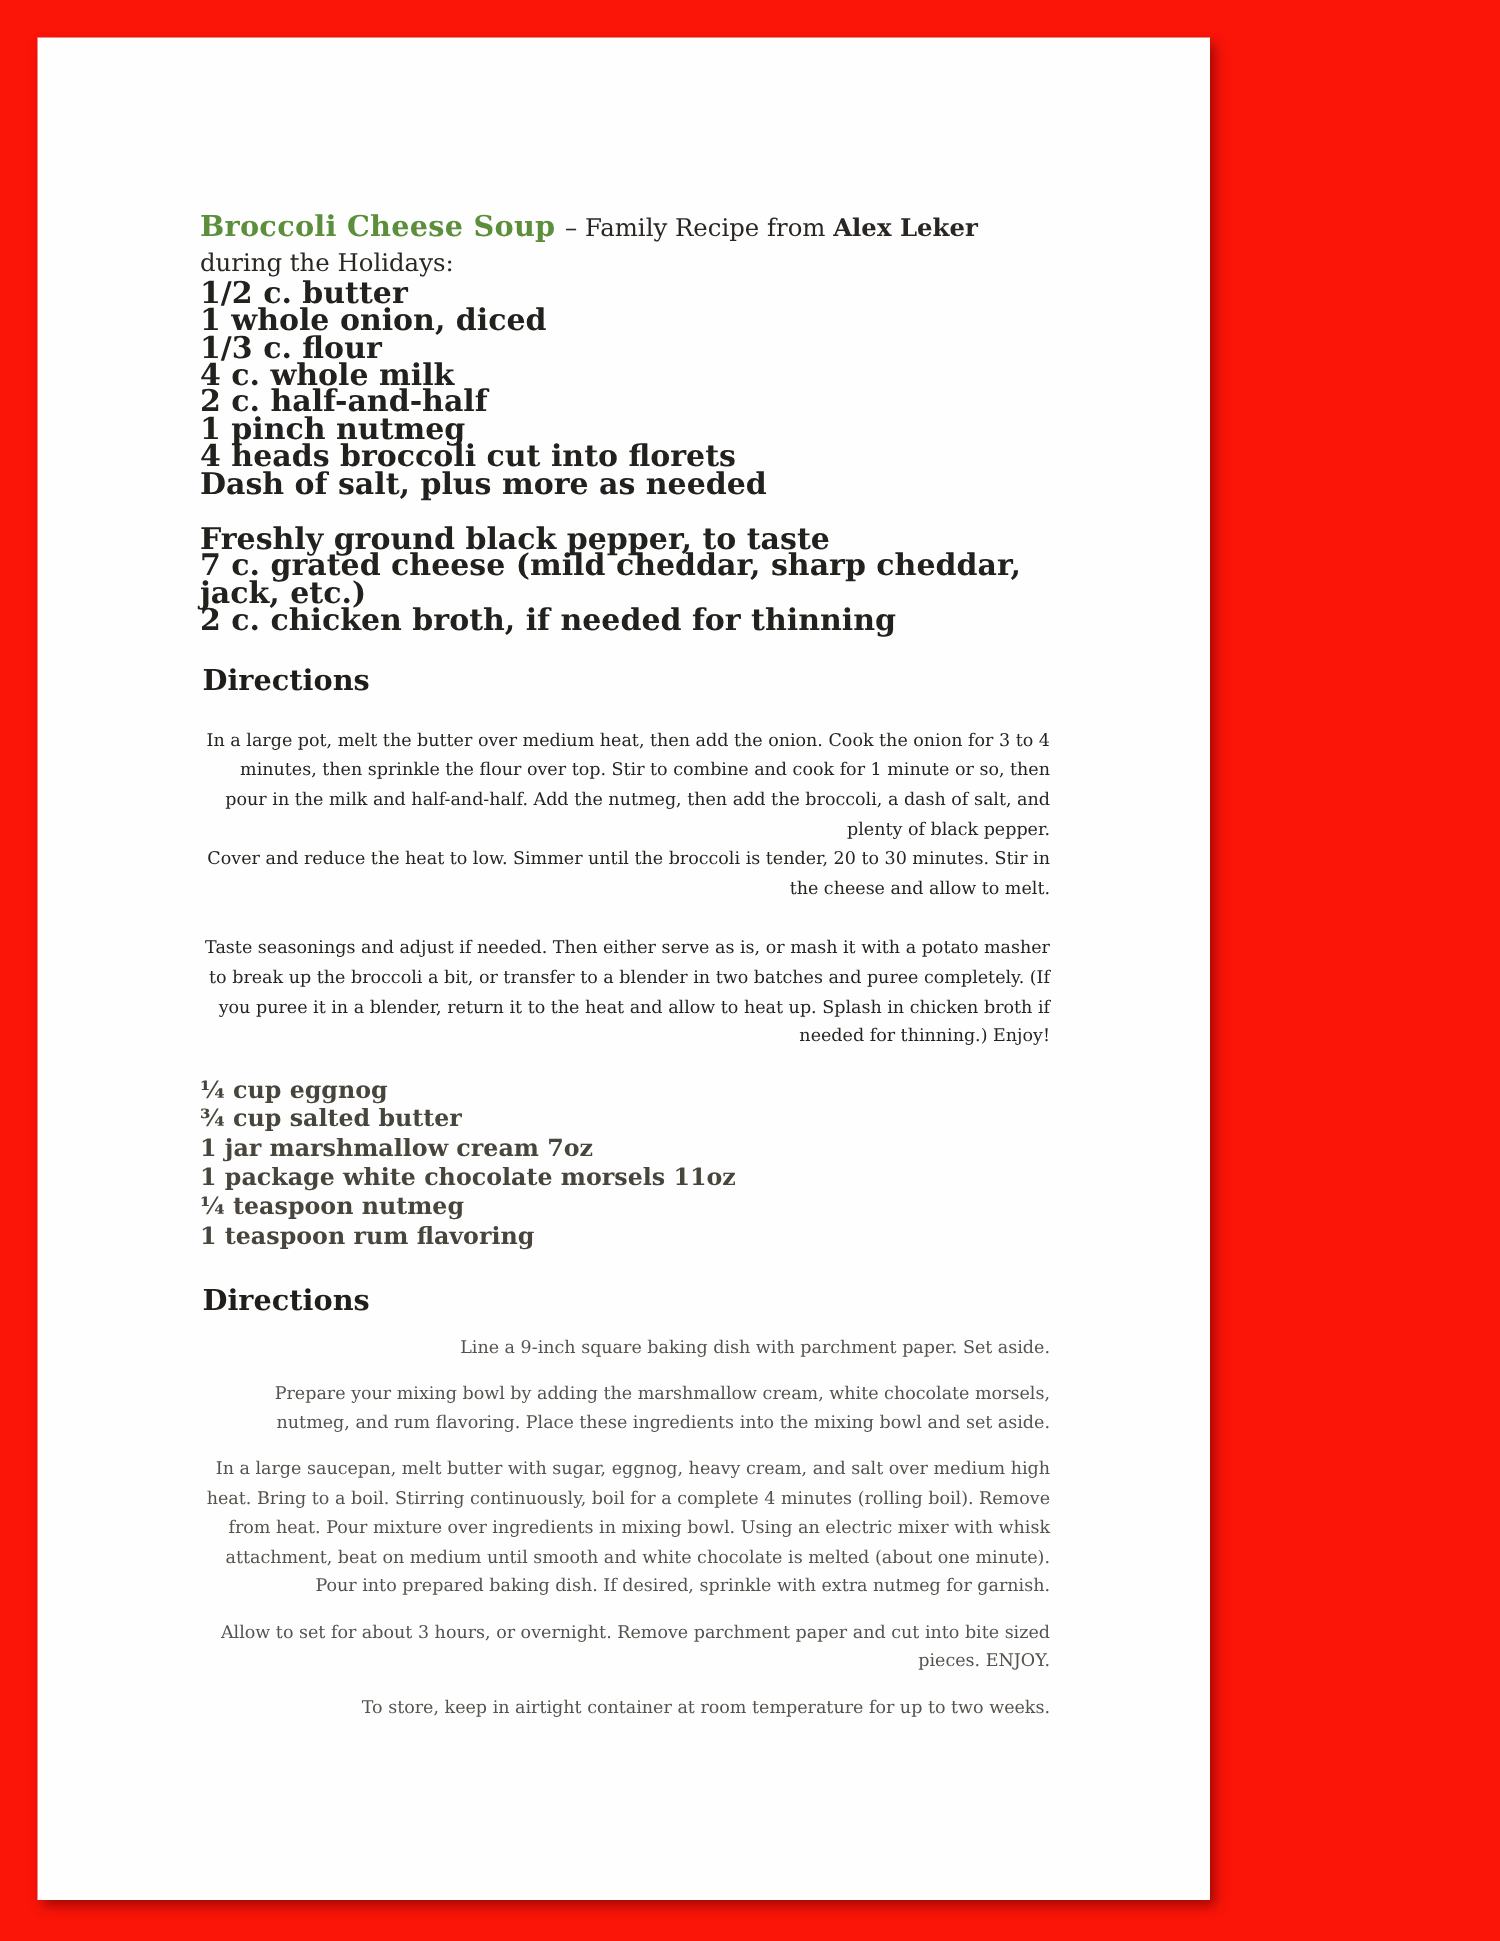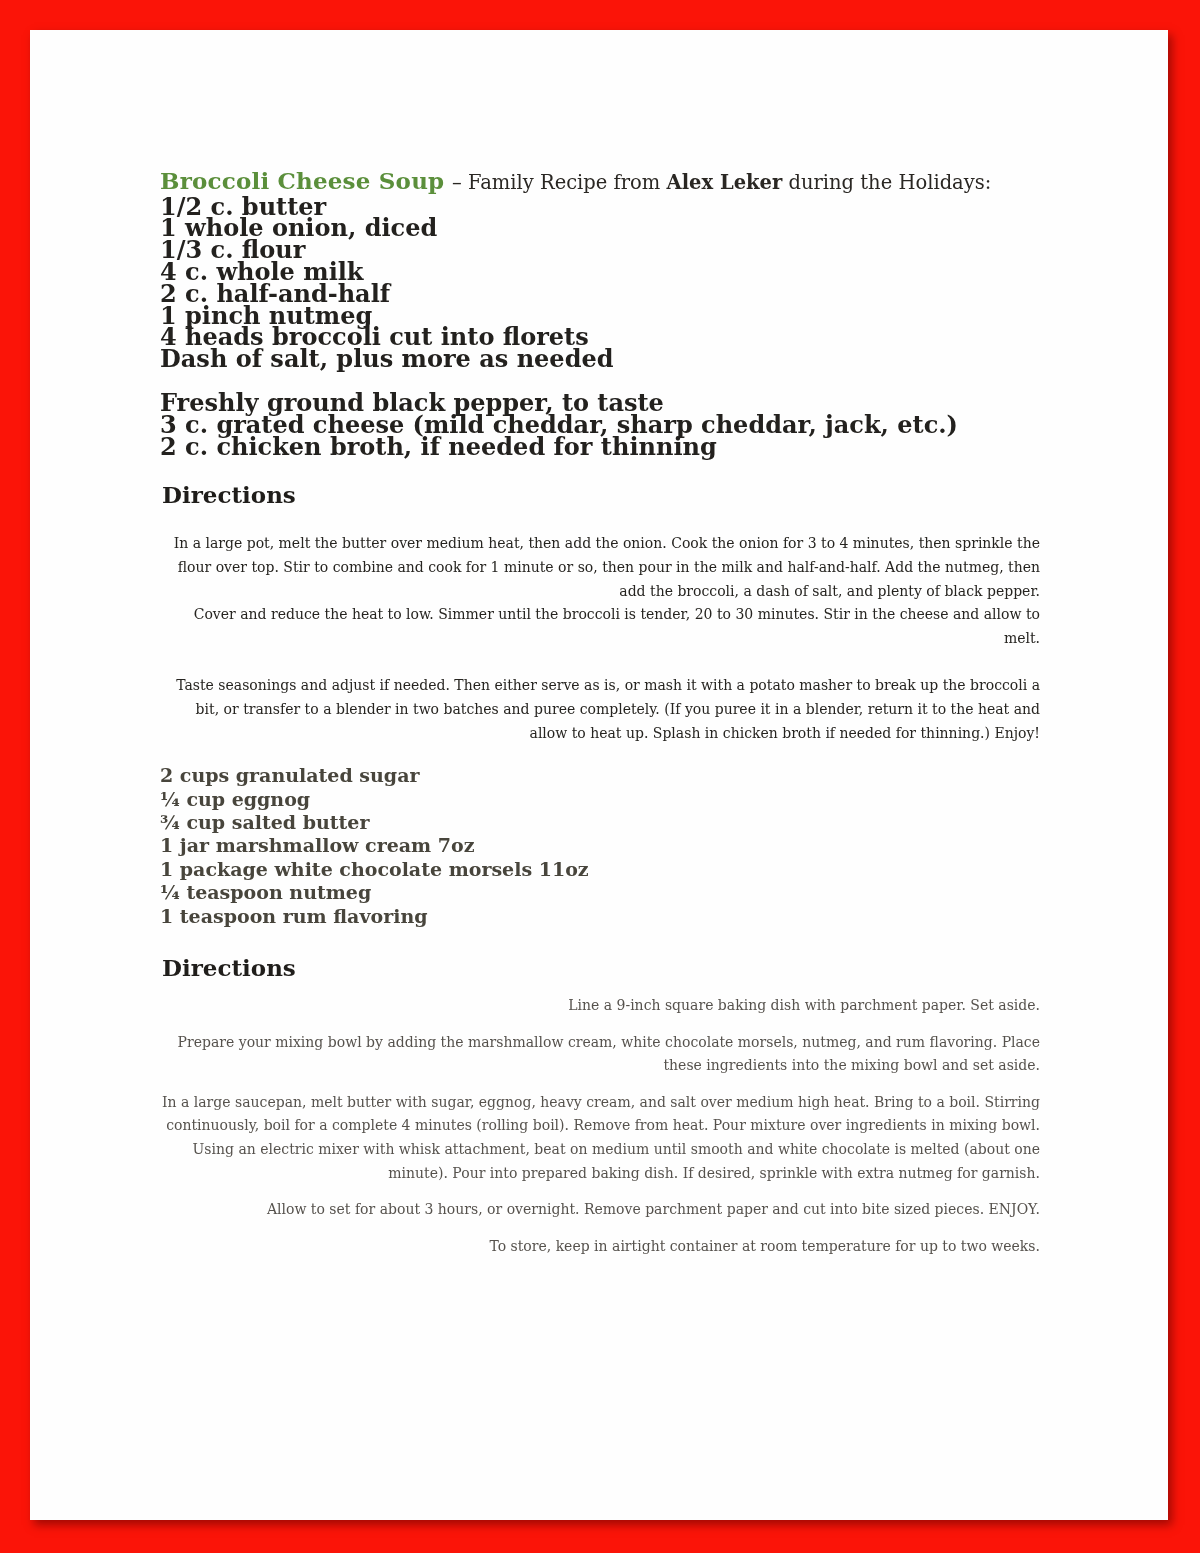--- a/index.html
+++ b/index.html
@@ -4,21 +4,21 @@
 <style>
   html, body { margin:0; padding:0; }
   body {
     width:1200px; height:1553px;
     background:#FB1408;
     position:relative;
     font-family:"DejaVu Serif", serif;
   }
   .page {
     position:absolute; left:30px; top:30px;
-    width:1138px; height:1490px;
+    width:938px; height:1490px;
     background:#FEFEFE;
     box-shadow:4px 5px 9px rgba(90,0,0,0.55);
     box-sizing:border-box;
   }
   .content {
     padding:138px 128px 0 130px;
   }
   .title-line { margin:0; font-weight:normal; line-height:1.15; }
   .title { font-weight:bold; font-size:23px; letter-spacing:0.2px; }
   .title.green { color:#5B8F3B; }
@@ -66,35 +66,34 @@
         <p class="ing">1/3 c. flour</p>
         <p class="ing">4 c. whole milk</p>
         <p class="ing">2 c. half-and-half</p>
         <p class="ing">1 pinch nutmeg</p>
         <p class="ing">4 heads broccoli cut into florets</p>
         <p class="ing">Dash of salt, plus more as needed</p>
       </div>
 
       <div>
         <p class="ing gap-top">Freshly ground black pepper, to taste</p>
-        <p class="ing">3 c. grated cheese (mild cheddar, sharp cheddar, jack, etc.)</p>
+        <p class="ing">7 c. grated cheese (mild cheddar, sharp cheddar, jack, etc.)</p>
         <p class="ing">2 c. chicken broth, if needed for thinning</p>
       </div>
 
       <p class="directions">Directions</p>
 
       <p class="para mt">In a large pot, melt the butter over medium heat, then add the onion. Cook the onion for 3 to 4 minutes, then sprinkle the flour over top. Stir to combine and cook for 1 minute or so, then pour in the milk and half-and-half. Add the nutmeg, then add the broccoli, a dash of salt, and plenty of black pepper.</p>
       <p class="para">Cover and reduce the heat to low. Simmer until the broccoli is tender, 20 to 30 minutes. Stir in the cheese and allow to melt.</p>
       <p class="para mt">Taste seasonings and adjust if needed. Then either serve as is, or mash it with a potato masher to break up the broccoli a bit, or transfer to a blender in two batches and puree completely. (If you puree it in a blender, return it to the heat and allow to heat up. Splash in chicken broth if needed for thinning.) Enjoy!</p>
     </section>
 
     <section class="s2">
 
       <div>
-        <p class="ing">2 cups granulated sugar</p>
         <p class="ing">¼ cup eggnog</p>
         <p class="ing">¾ cup salted butter</p>
         <p class="ing">1 jar marshmallow cream 7oz</p>
         <p class="ing">1 package white chocolate morsels 11oz</p>
         <p class="ing">¼ teaspoon nutmeg</p>
         <p class="ing">1 teaspoon rum flavoring</p>
       </div>
 
       <p class="directions">Directions</p>
 

